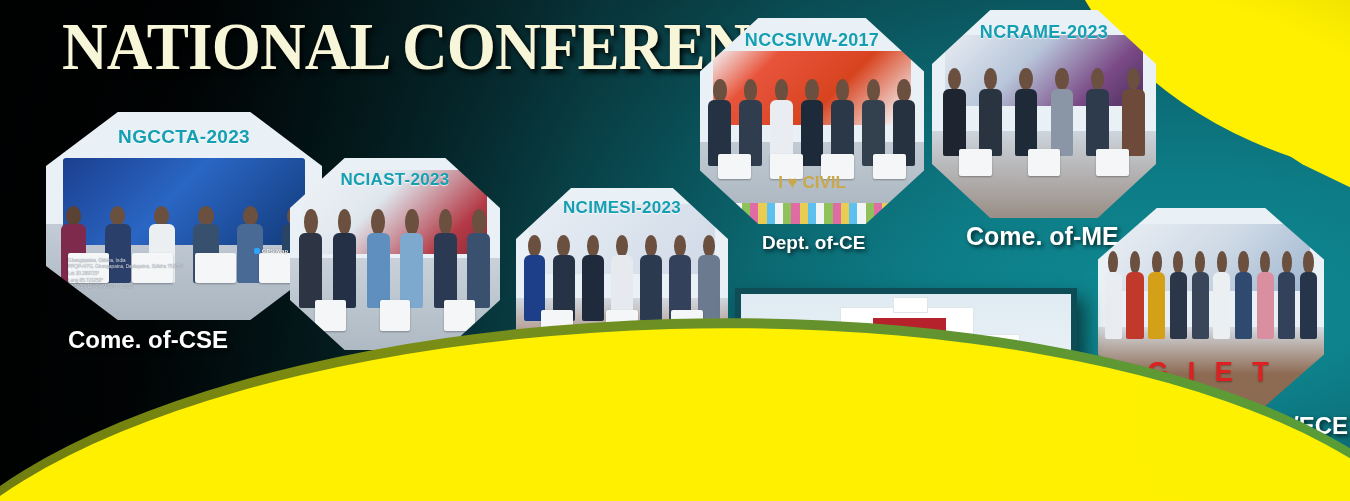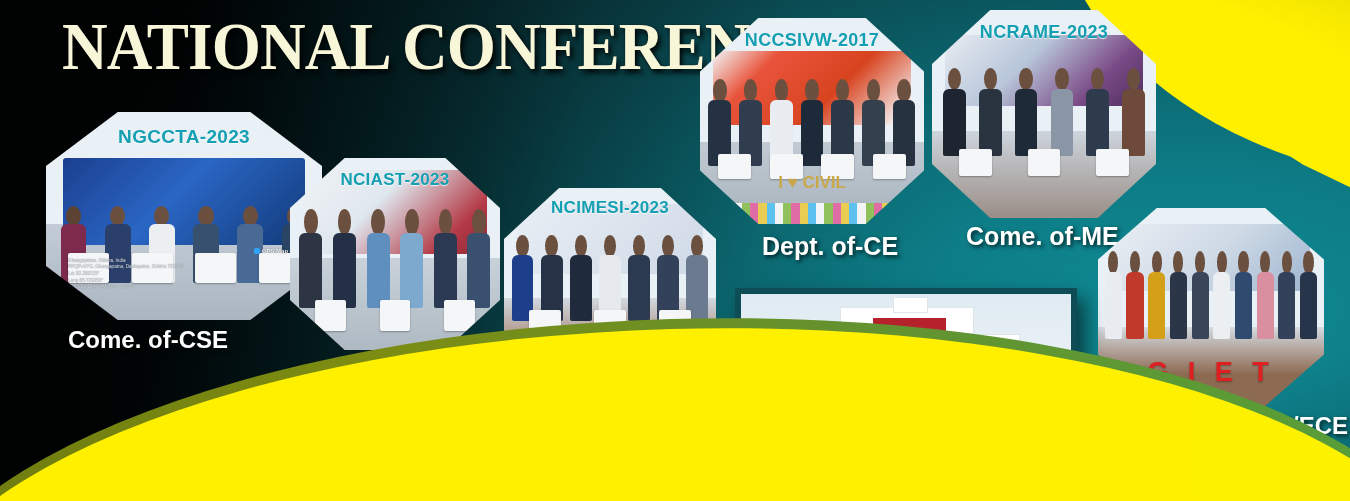--- a/index.html
+++ b/index.html
@@ -227,21 +227,21 @@
       <div class="tables" style="bottom:10%;height:16%;">
         <div class="tbl"></div>
           <div class="tbl"></div>
           <div class="tbl"></div>
       </div>
     </div>
     <div class="conf-name" style="font-size:17px;top:12px;">NCIAST-2023</div>
   </div>
   <div class="dept" style="left:318px;top:366px;font-size:24px;">Dept. of-BSH</div>
 
-  <div class="hex" style="left:504px;top:188px;width:212px;height:196px;">
+  <div class="hex" style="left:516px;top:188px;width:212px;height:196px;">
     <div class="scene">
       <div class="stage" style="height:44%;background:linear-gradient(180deg,#d2d9e0,#9c6f57 70%);"></div>
       <div class="backdrop" style="top:8%;height:36%;background:linear-gradient(135deg,#e8eef5,#cfd9e6);"></div>
       <div class="row-people" style="top:20%;height:48%;">
         <div class="person" style="width:12%">
             <i></i>
             <b style="background:#1d3f8a"></b>
           </div>
         <div class="person" style="width:12%">
             <i></i>
@@ -317,21 +317,21 @@
         <div class="tbl"></div>
           <div class="tbl"></div>
           <div class="tbl"></div>
           <div class="tbl"></div>
       </div>
       <div class="bigletters" style="font-size:17px;color:#caa84a;bottom:10%;height:20%;gap:4%;">I ♥ CIVIL</div>
       <div class="flowerstrip"></div>
     </div>
     <div class="conf-name" style="font-size:18px;top:12px;">NCCSIVW-2017</div>
   </div>
-  <div class="dept" style="left:762px;top:232px;font-size:25px;text-align:center;">Dept. of-CE</div>
+  <div class="dept" style="left:762px;top:232px;font-size:19px;text-align:center;">Dept. of-CE</div>
 
   <div class="hex" style="left:932px;top:10px;width:224px;height:208px;">
     <div class="scene">
       <div class="stage" style="height:42%;background:linear-gradient(180deg,#cdd5dd,#9a8e86);"></div>
       <div class="backdrop" style="top:12%;height:34%;background:linear-gradient(135deg,#e7ecf2,#b8c6da 40%,#7a4a86 75%,#4c2f5e);"></div>
       <div class="row-people" style="top:24%;height:46%;">
         <div class="person" style="width:12%">
             <i></i>
             <b style="background:#1e2530"></b>
           </div>

